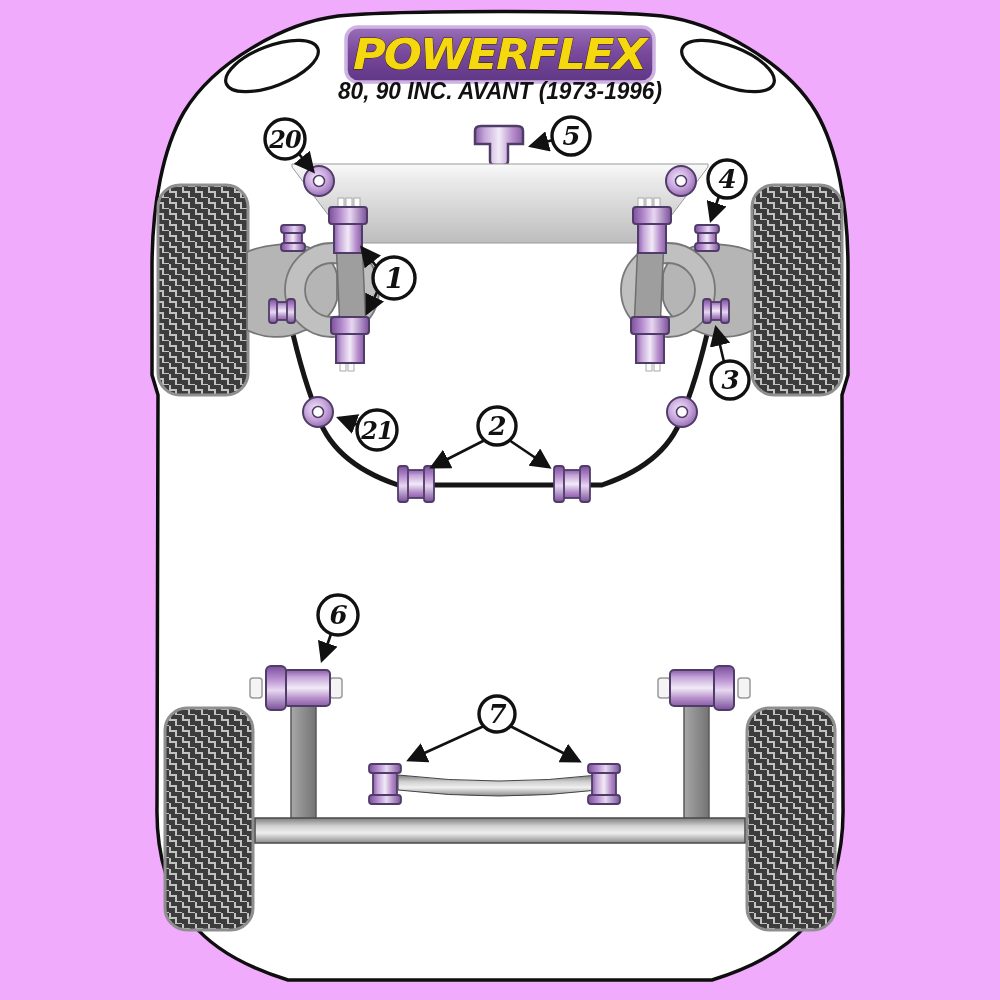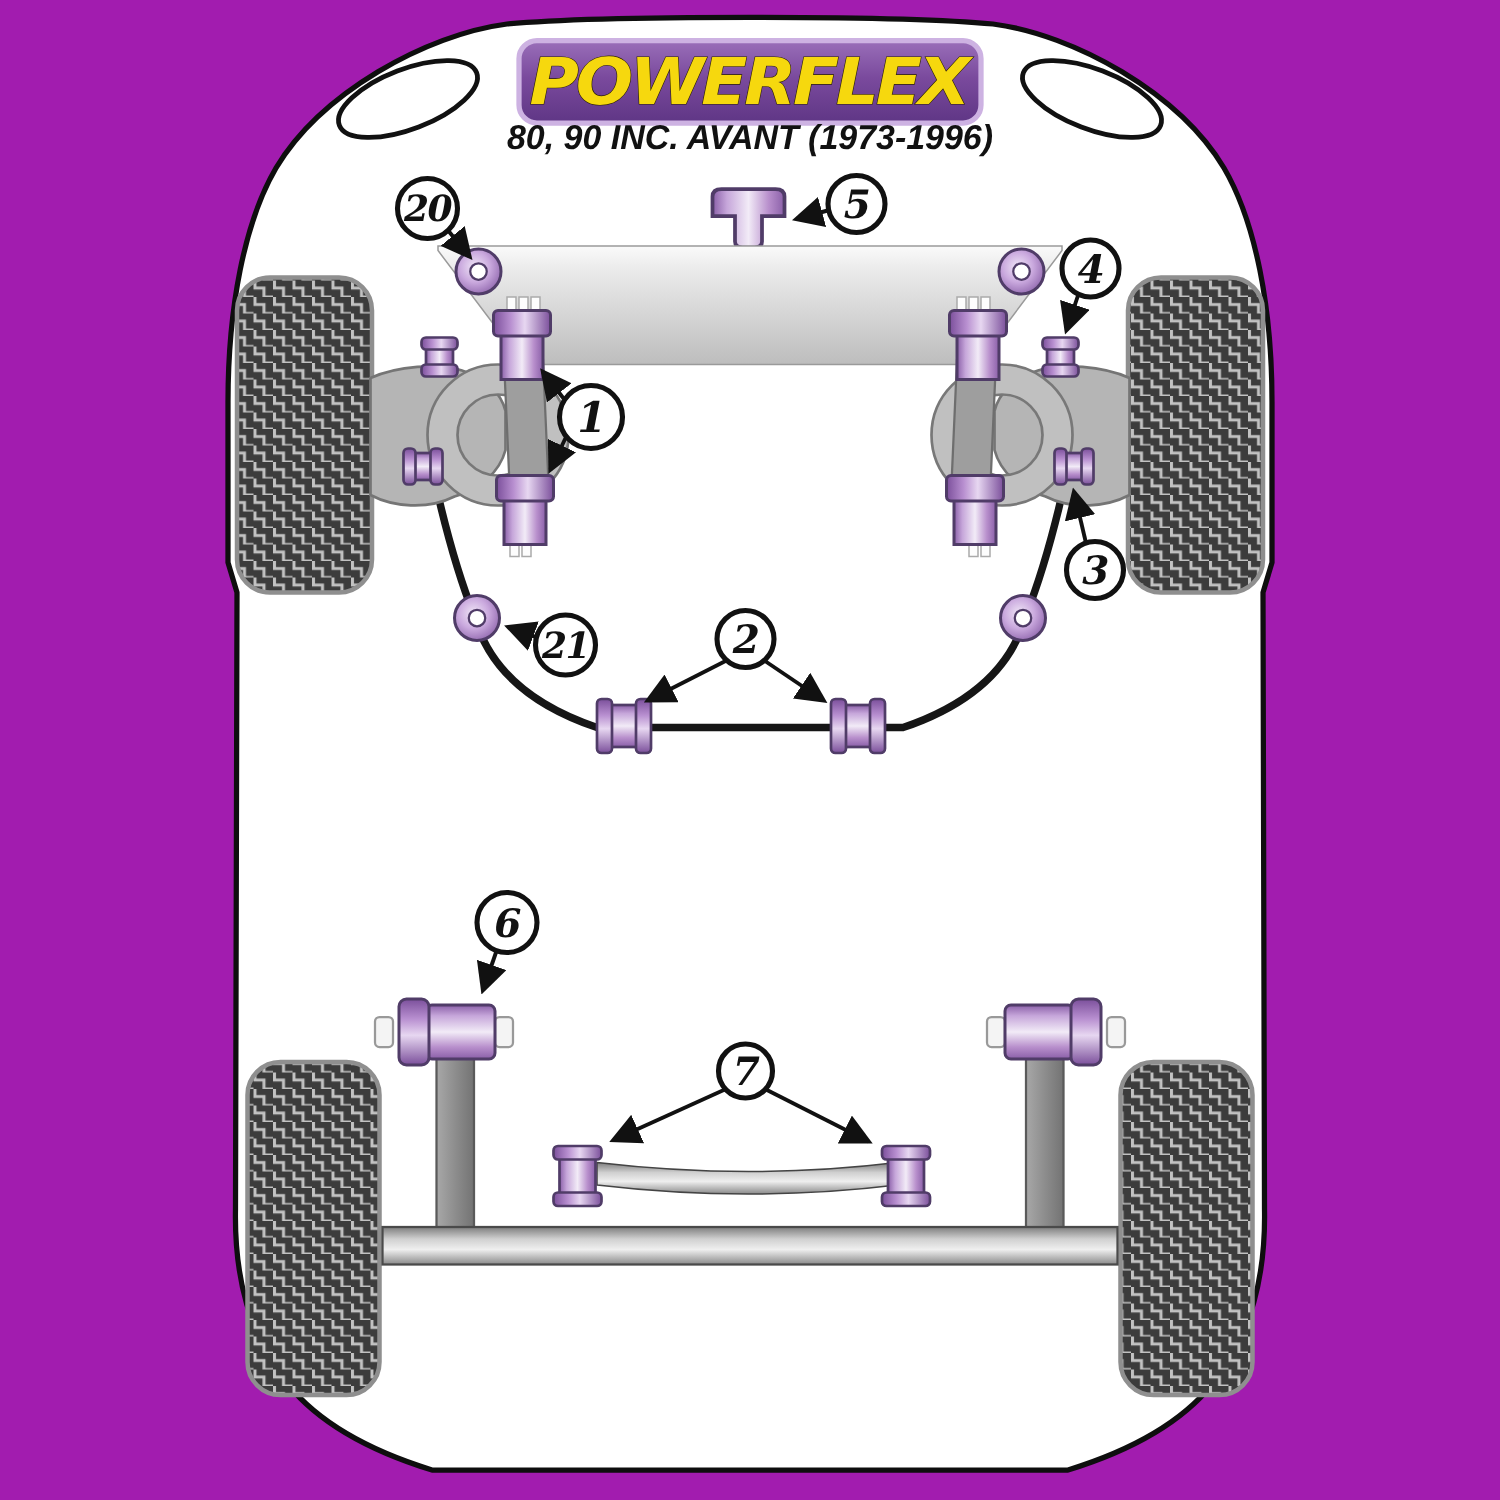--- a/index.html
+++ b/index.html
@@ -1,16 +1,16 @@
 <!DOCTYPE html>
 <html><head>
 <meta charset="utf-8">
 <style>
   html,body{margin:0;padding:0;background:#fff;}
-  .stage{width:1000px;height:1000px;background:#a21caf;position:relative;overflow:hidden;}
+  .stage{width:1000px;height:1000px;background:#f0abfc;position:relative;overflow:hidden;}
   svg{display:block;}
   .callout-arrow{stroke:#111;stroke-width:2.6px;}
   .callout-circle{fill:#ffffff;stroke:#111;stroke-width:3.4px;}
   .callout-num{font-family:"DejaVu Serif",serif;font-weight:bold;font-style:italic;
                text-anchor:middle;fill:#111;letter-spacing:-1px;}
   .logo-text{font-family:"DejaVu Sans",sans-serif;font-weight:bold;font-style:italic;
              letter-spacing:-2px;text-anchor:middle;paint-order:stroke;}
   .subtitle-text{font-family:"Liberation Sans",sans-serif;font-weight:bold;font-style:italic;
                  text-anchor:middle;fill:#111;}
 </style>

